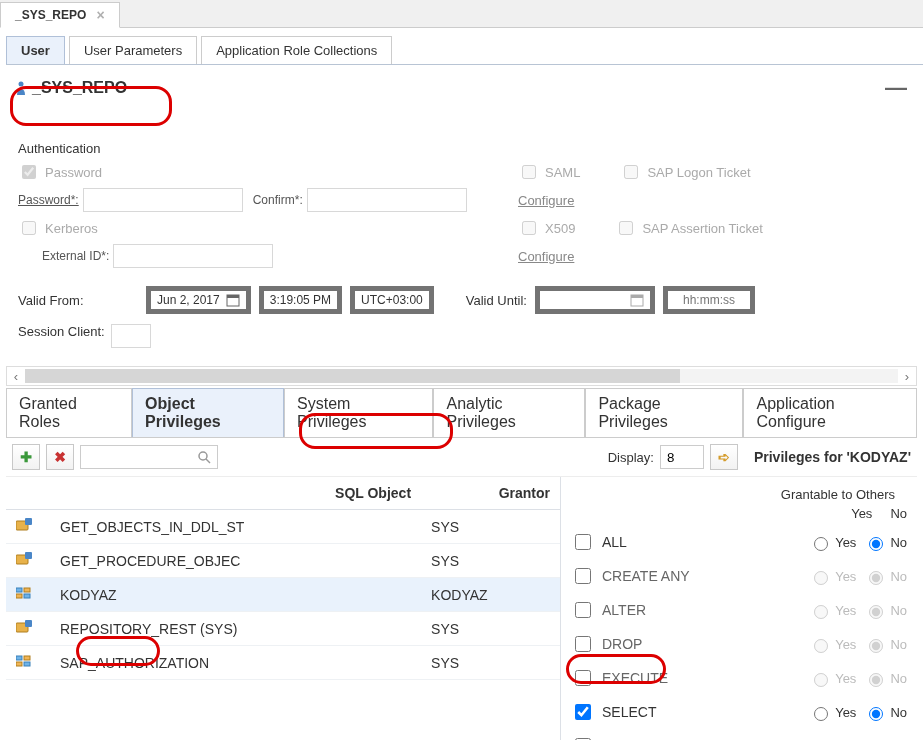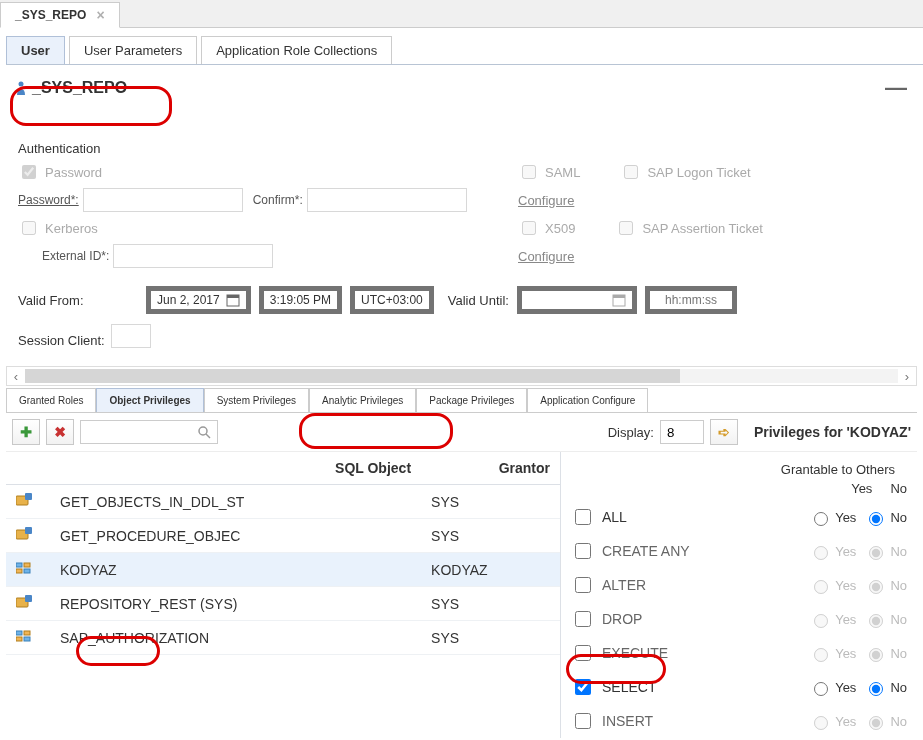--- a/index.html
+++ b/index.html
@@ -34,31 +34,31 @@
 .field-label.first { margin-left: 0; text-decoration: underline; }
 .text-input { border: 1px solid #d8d8d8; height: 24px; padding: 2px 6px; font-size: 12px; }
 .link-text { color: #888; text-decoration: underline; cursor: pointer; font-size: 13px; }
 
 
 .valid-row { display: flex; align-items: center; gap: 8px; padding: 4px 18px; }
 .date-box { border: 5px solid #737373; height: 28px; display: flex; align-items: center; padding: 0 6px; font-size: 12px; gap: 6px; }
 .date-box input { border: none; outline: none; font-size: 12px; }
 .cal-icon { display: inline-block; width: 14px; height: 14px; }
 
-.session-row { display: flex; align-items: flex-end; gap: 6px; padding: 6px 18px 14px; }
+.session-row { display: flex; align-items: flex-start; gap: 6px; padding: 6px 18px 14px; }
 
 
 .hscroll { display: flex; align-items: center; border: 1px solid #ddd; margin: 4px 6px 2px; height: 20px; }
 .hscroll .arrow { width: 18px; text-align: center; color: #777; cursor: pointer; }
 .hscroll .track { flex: 1; background: #f3f3f3; height: 14px; }
 .hscroll .thumb { width: 75%; height: 14px; background: #d6d6d6; }
 
 
 .priv-tabs { display: flex; border-bottom: 1px solid #ccc; margin: 0 6px; }
-.priv-tab { padding: 6px 12px; border: 1px solid #ccc; border-bottom: none; background: #fff; font-size: 10px; cursor: pointer; }
+.priv-tab { padding: 6px 12px; border: 1px solid #ccc; border-bottom: none; background: #fff; font-size: 16px; cursor: pointer; }
 .priv-tab.active { background: #eaf1fb; font-weight: bold; border-color: #b0c0d8; }
 .obj-ring { left: 299px; top: 413px; width: 154px; height: 36px; }
 
 
 .toolbar { display: flex; align-items: center; gap: 6px; padding: 6px 6px; border-bottom: 1px solid #ededed; margin: 0 6px; }
 .icon-btn { width: 28px; height: 26px; border: 1px solid #c8c8c8; background: linear-gradient(#fff,#f2f2f2); display: inline-flex; align-items: center; justify-content: center; cursor: pointer; font-size: 14px; font-weight: bold; }
 .search-box { border: 1px solid #ccc; height: 24px; width: 138px; display: flex; align-items: center; justify-content: flex-end; padding: 0 6px; }
 .toolbar .display-label { margin-left: auto; font-size: 13px; }
 .display-input { border: 1px solid #ccc; width: 44px; height: 24px; padding: 2px 6px; }
 .priv-title { font-weight: bold; font-size: 14px; margin-left: 10px; }
@@ -186,21 +186,21 @@
           <rect x="1" y="2" width="12" height="11" fill="none" stroke="#666"></rect>
           <rect x="1" y="2" width="12" height="3" fill="#666"></rect>
         </svg>
   </div>
   <div class="date-box">
         <span>3:19:05 PM</span>
       </div>
   <div class="date-box">
         <span>UTC+03:00</span>
       </div>
-  <span style="margin-left:6px">Valid Until:</span>
+  <span style="margin-left:24px">Valid Until:</span>
   <div class="date-box" style="width:120px;justify-content:flex-end">
     <svg class="cal-icon" viewBox="0 0 14 14">
           <rect x="1" y="2" width="12" height="11" fill="none" stroke="#aaa"></rect>
           <rect x="1" y="2" width="12" height="3" fill="#aaa"></rect>
         </svg>
   </div>
   <div class="date-box">
         <input style="width: 70px; color: rgb(170, 170, 170); text-align: center;" placeholder="hh:mm:ss">
       </div>
 </div>

